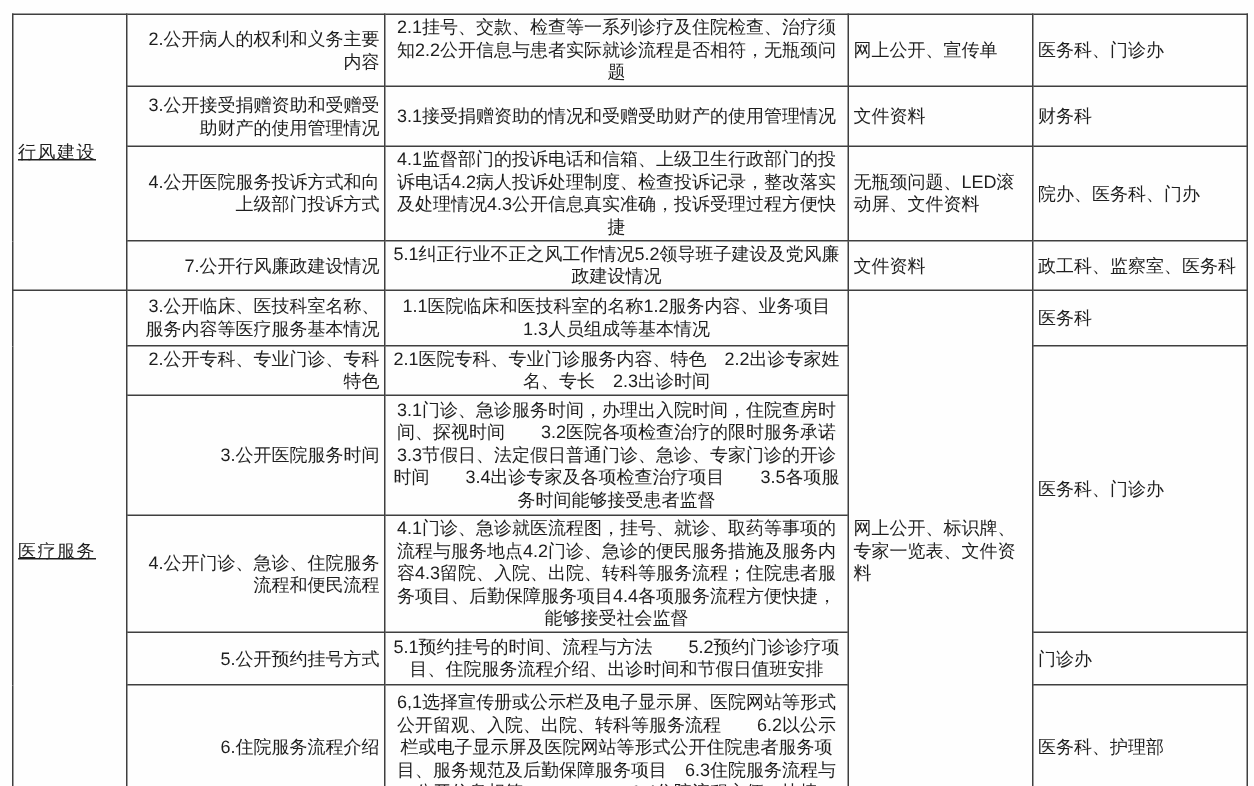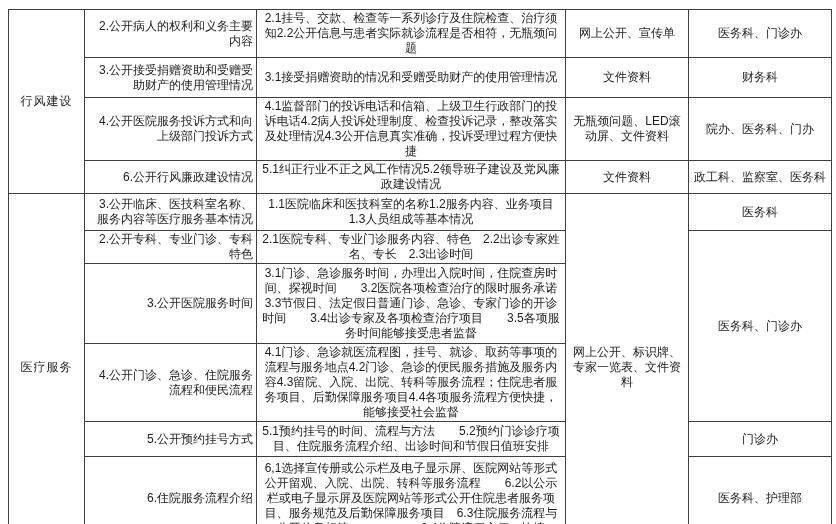--- a/index.html
+++ b/index.html
@@ -29,36 +29,36 @@
     border: 1px solid #3f3f3f;
     font-size: 12px;
     line-height: 15px;
     color: #1e1e1e;
     vertical-align: middle;
     padding: 1px 3px;
     overflow: hidden;
     word-break: break-all;
   }
   td.cat {
-    text-align: center;
     letter-spacing: 1px;
     padding: 0 2px;
+    text-decoration: underline;
   }
   td.item {
     text-align: right;
     padding-left: 4px;
     padding-right: 2px;
   }
   td.detail {
     text-align: center;
     padding-left: 4px;
     padding-right: 2px;
   }
   td.method, td.dept {
-    text-align: center;
+    text-align: left;
     padding: 0 4px;
   }
 </style>
 </head>
 <body>
 
 <div class="page">
   <table class="tbl">
     <colgroup>
       <col style="width:76px">
@@ -82,21 +82,21 @@
       <td class="method">文件资料</td>
       <td class="dept">财务科</td>
     </tr>
     <tr style="height:50px">
       <td class="item">4.公开医院服务投诉方式和向上级部门投诉方式</td>
       <td class="detail">4.1监督部门的投诉电话和信箱、上级卫生行政部门的投诉电话4.2病人投诉处理制度、检查投诉记录，整改落实及处理情况4.3公开信息真实准确，投诉受理过程方便快捷</td>
       <td class="method">无瓶颈问题、LED滚动屏、文件资料</td>
       <td class="dept">院办、医务科、门办</td>
     </tr>
     <tr style="height:30px">
-      <td class="item">6.公开行风廉政建设情况</td>
+      <td class="item">7.公开行风廉政建设情况</td>
       <td class="detail">5.1纠正行业不正之风工作情况5.2领导班子建设及党风廉政建设情况</td>
       <td class="method">文件资料</td>
       <td class="dept">政工科、监察室、医务科</td>
     </tr>
 
     <tr style="height:37px">
       <td class="cat" rowspan="6">医疗服务</td>
       <td class="item">3.公开临床、医技科室名称、服务内容等医疗服务基本情况</td>
       <td class="detail">1.1医院临床和医技科室的名称1.2服务内容、业务项目　1.3人员组成等基本情况</td>
       <td class="method" rowspan="6">网上公开、标识牌、专家一览表、文件资料</td>

